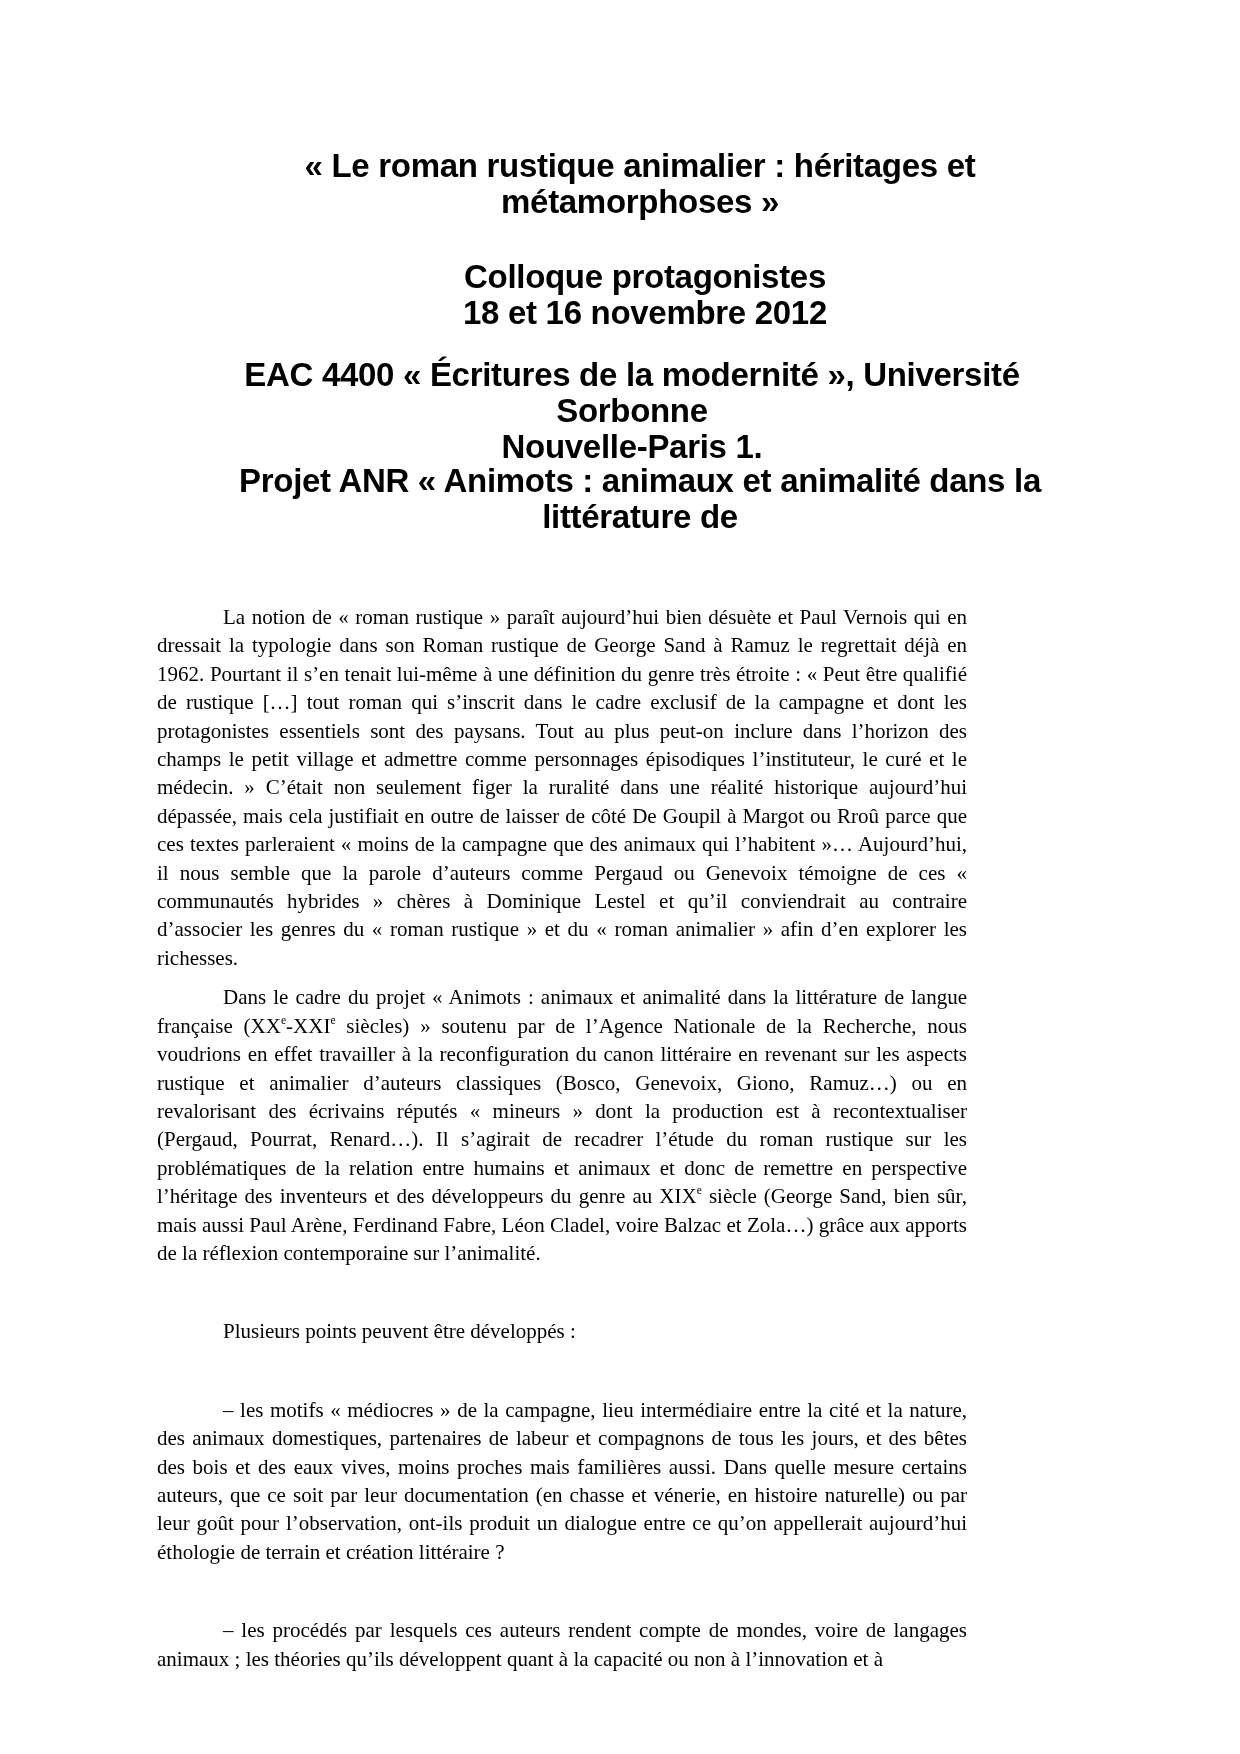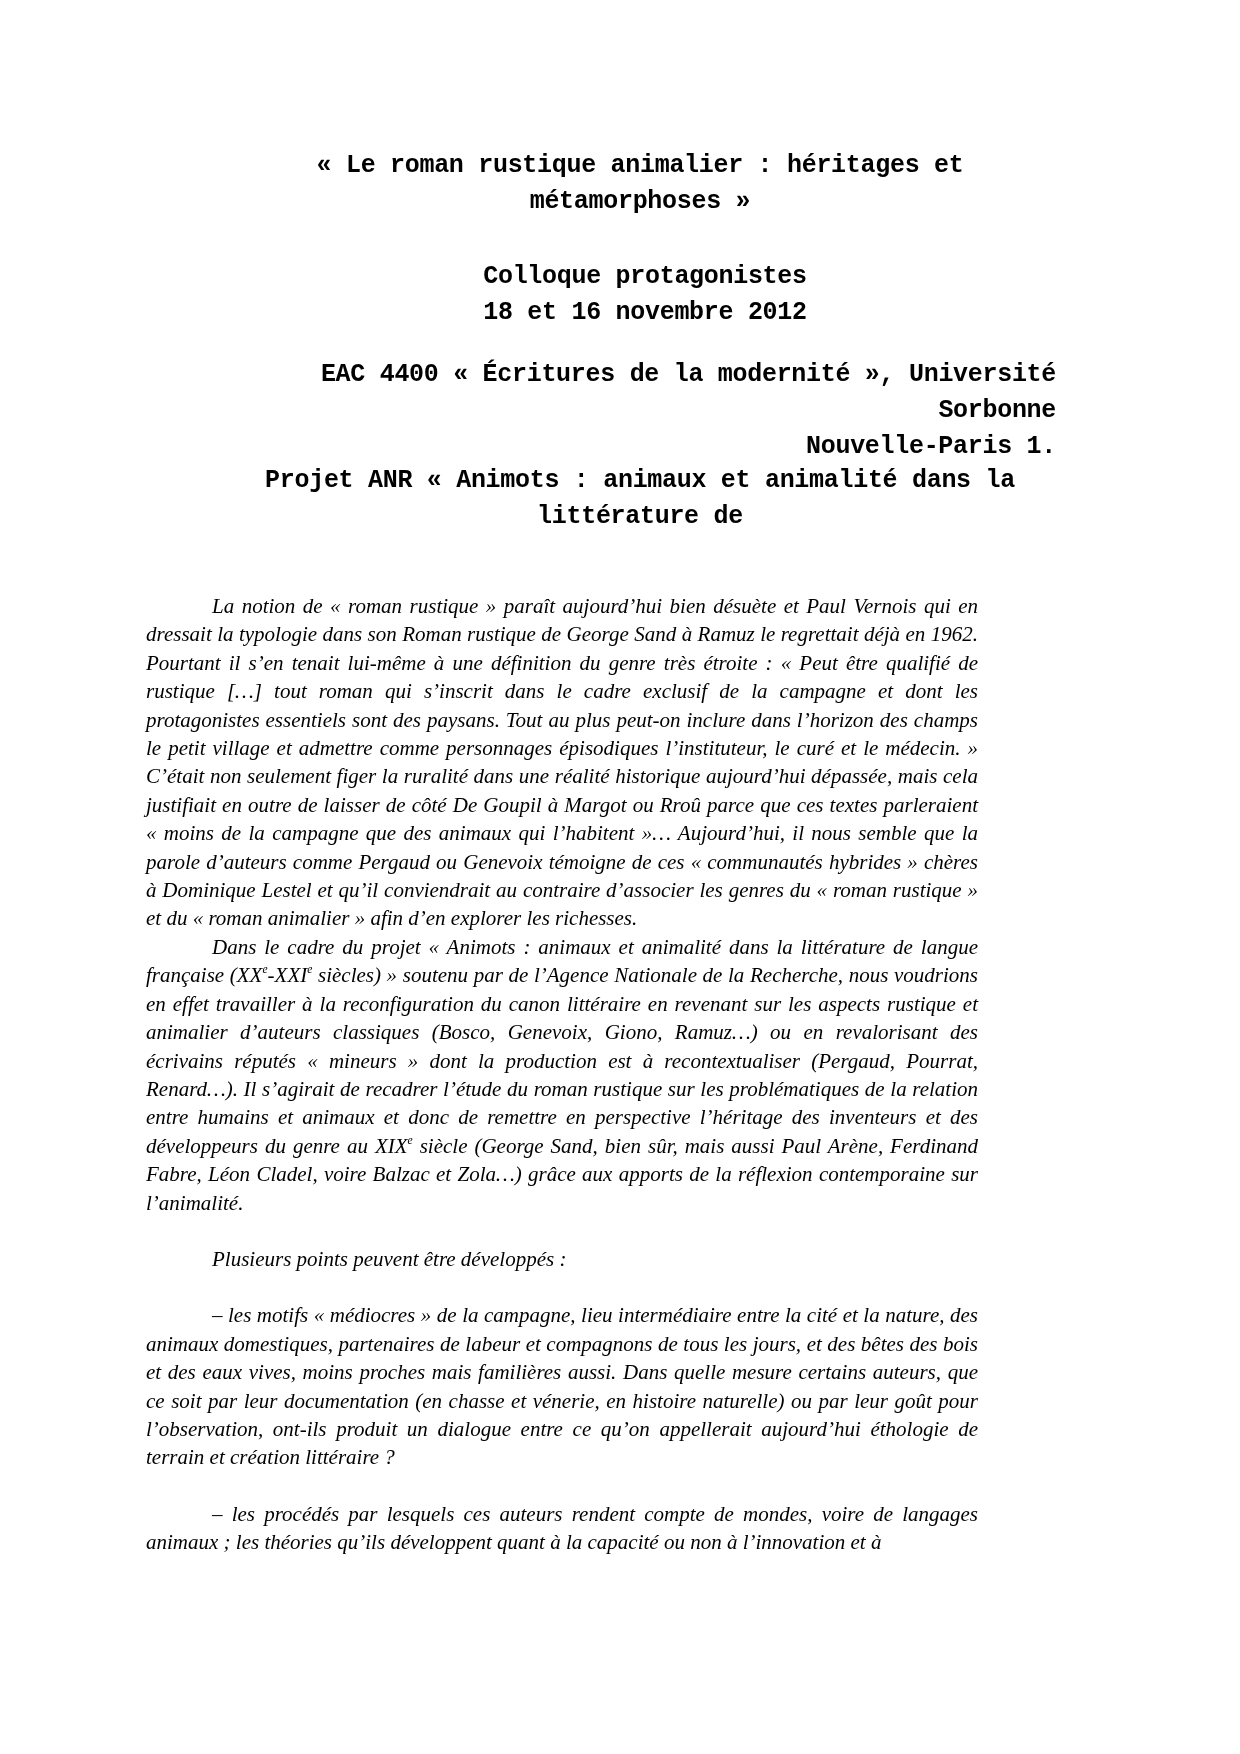--- a/index.html
+++ b/index.html
@@ -1,33 +1,33 @@
 <!DOCTYPE html>
 <html><head>
   <meta charset="utf-8">
   <style>
     html, body { margin: 0; padding: 0; background: #ffffff; }
     body { width: 1240px; height: 1754px; position: relative; overflow: hidden; color: #000; }
     .page { position: absolute; left: 0; top: 0; width: 1240px; height: 1754px; background: #fff; }
     .heading {
-      position: absolute; font-family: Liberation Mono, monospace;
-      font-weight: bold; font-size: 25px; line-height: 36px; text-align: center; letter-spacing: -0.3px;
+      position: absolute; font-family: Liberation Sans, sans-serif;
+      font-weight: bold; font-size: 33px; line-height: 36px; text-align: center; letter-spacing: -0.3px;
     }
     .h-title { left: 300px; top: 148px; width: 680px; }
     .h-colloque { left: 430px; top: 259px; width: 430px; }
-    .h-eac { left: 256px; top: 357px; width: 800px; text-align: right; }
+    .h-eac { left: 232px; top: 357px; width: 800px; }
     .h-projet { left: 210px; top: 463px; width: 860px; }
     .heading .line { display: block; }
     sup { font-size: 0.55em; line-height: 0; vertical-align: 0.75em; }
     .body-text {
       position: absolute; left: 146px; top: 592px; width: 832px;
       font-family: "Liberation Serif", "DejaVu Serif", serif;
       font-size: 21px; line-height: 28.4px; text-align: justify;
     }
-    .body-text p { margin: 0; text-indent: 66px; font-style: italic; }
+    .body-text p { margin: 11px; text-indent: 66px; }
     .gap { height: 28px; }
   </style>
 </head>
 <body>
 
 <div class="page">
 
   <div class="heading h-title">
     <span class="line">« Le roman rustique animalier : héritages et</span>
     <span class="line">métamorphoses »</span>

